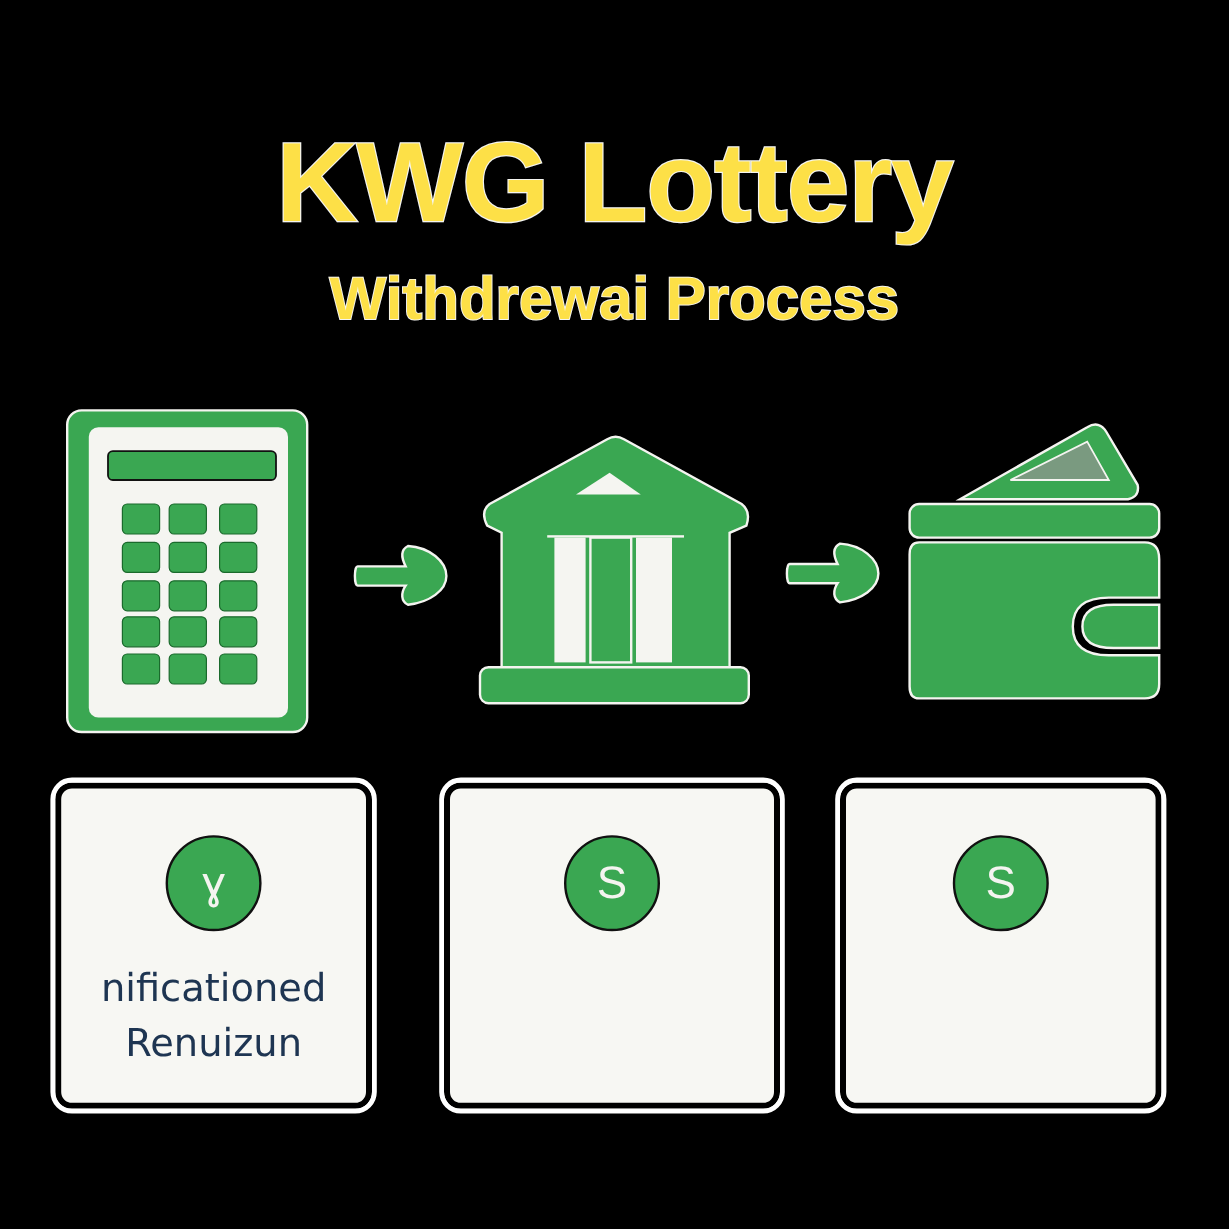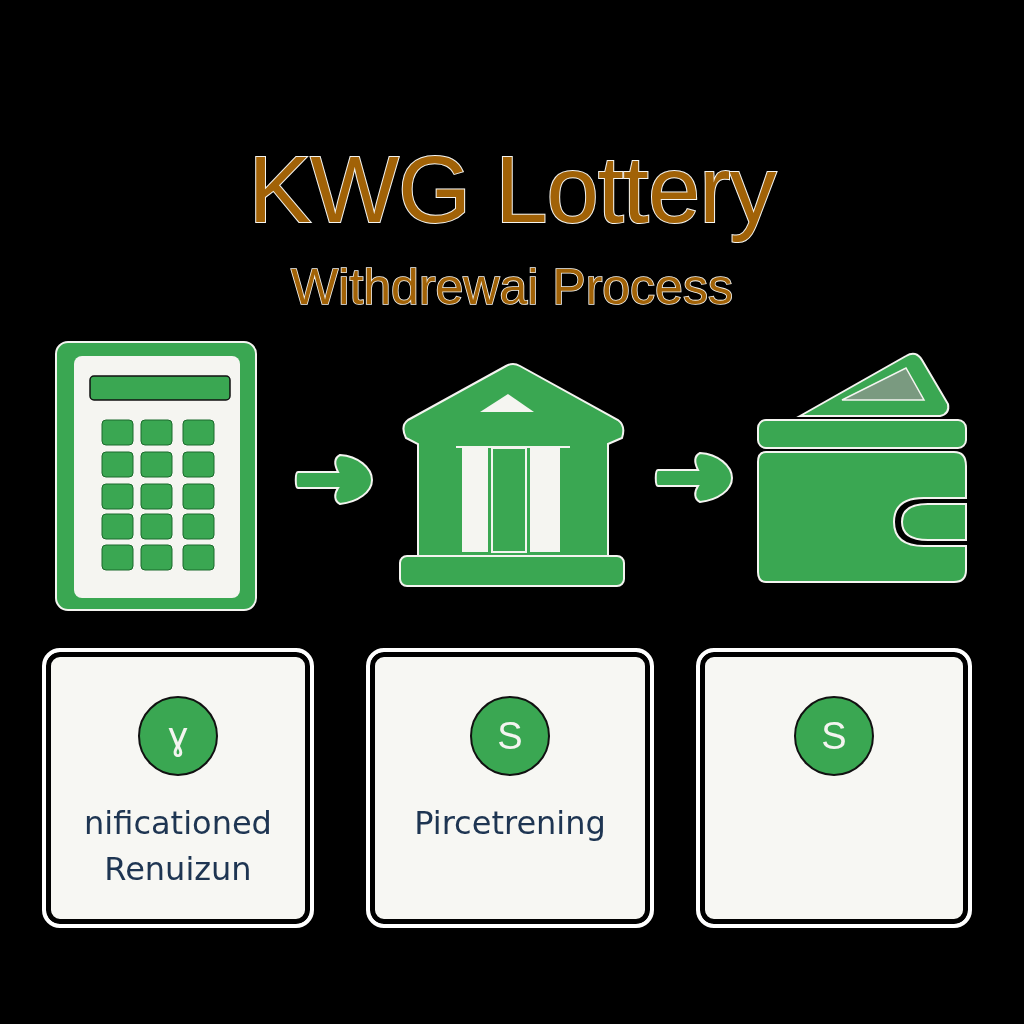--- a/index.html
+++ b/index.html
@@ -1,19 +1,19 @@
 <!DOCTYPE html>
 <html><head>
 <meta charset="utf-8">
 <style>
   html, body { margin:0; padding:0; }
   body { width:1024px; height:1024px; background:#000; position:relative; overflow:hidden;
          font-family:"Liberation Sans", "DejaVu Sans", sans-serif; }
-  .title { position:absolute; left:0; width:1024px; text-align:center; font-weight:normal;
-           color:#a16207; -webkit-text-stroke:2px #f4f4f0; paint-order:stroke fill;margin-top:38px; }
+  .title { position:absolute; left:0; width:1024px; text-align:center; font-weight:bold;
+           color:#fde047; -webkit-text-stroke:2px #f4f4f0; paint-order:stroke fill; }
   .title.main { top:98px; font-size:94px; letter-spacing:-1px; }
   .title.sub { top:220px; font-size:50px;text-align:center; -webkit-text-stroke:1.6px #f4f4f0; }
   svg.icon { position:absolute; }
   .card { position:absolute; top:648px; width:272px; height:280px; background:#f7f7f3;
           border:4px solid #fff; border-radius:18px; box-shadow: inset 0 0 0 5px #000; box-sizing:border-box; }
   .card .badge { position:absolute; left:50%; top:44px; width:80px; height:80px; margin-left:-40px;
           border-radius:50%; background:#3aa752; border:2px solid #111; box-sizing:border-box;
           color:#f4f4f0; font-size:38px; line-height:76px; text-align:center; }
   .card .label { position:absolute; left:0; right:0; top:148px; text-align:center; color:#1e3552;
           font-family:"DejaVu Sans", sans-serif; font-size:32px; line-height:46px; }
@@ -76,21 +76,17 @@
 <div class="card" style="left:42px;">
   <div class="badge">ɣ</div>
   <div class="label">
     <div>nificationed</div>
     <div>Renuizun</div>
   </div>
 </div>
 
 <div class="card" style="left:366px;width:288px;">
   <div class="badge">S</div>
-  <div class="label">
-    <div>Pircetrening</div>
-    <div></div>
-  </div>
 </div>
 
 <div class="card" style="left:696px;width:276px;">
   <div class="badge">S</div>
 </div>
 
 </body></html>

